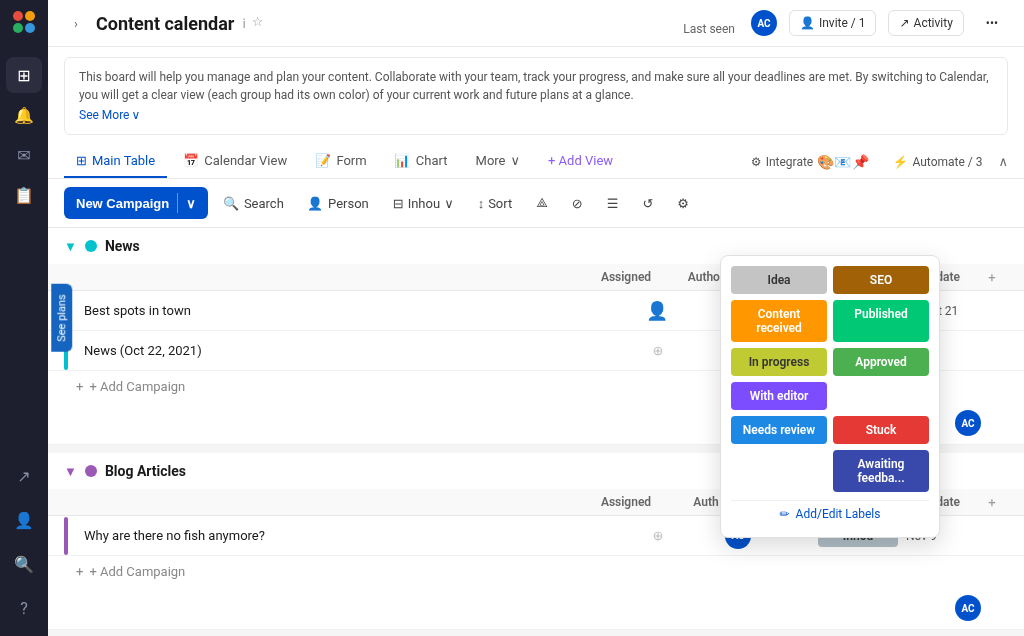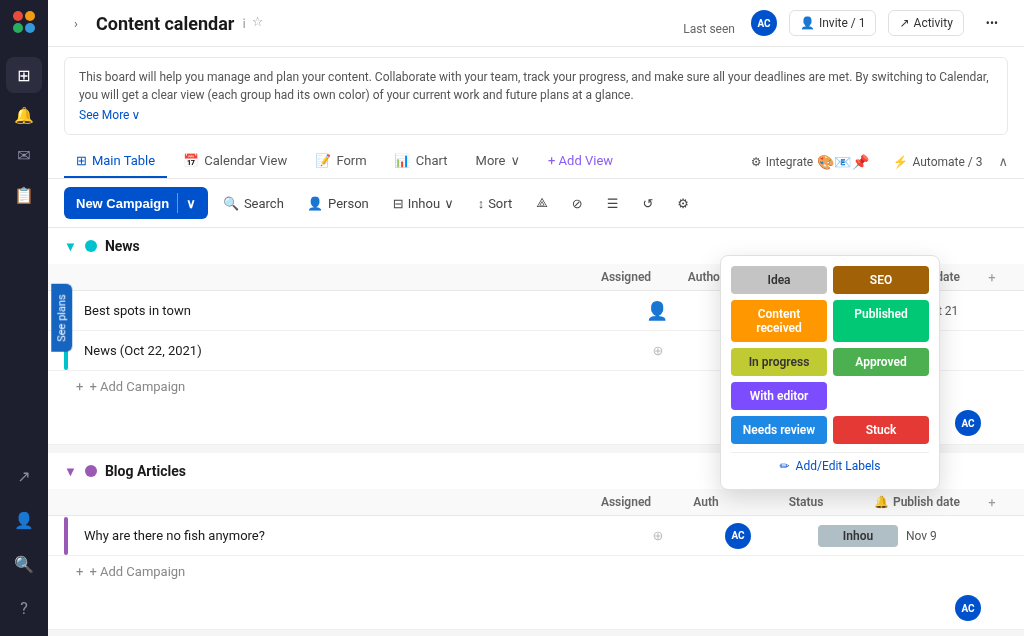--- a/index.html
+++ b/index.html
@@ -664,18 +664,19 @@
   <div class="status-grid">
     <div class="status-option idea">Idea</div>
     <div class="status-option seo">SEO</div>
     <div class="status-option content-received">Content received</div>
     <div class="status-option published">Published</div>
     <div class="status-option in-progress">In progress</div>
     <div class="status-option approved">Approved</div>
     <div class="status-option with-editor">With editor</div>
     <div class="status-option needs-review" style="grid-column: 1;">Needs review</div>
     <div class="status-option stuck">Stuck</div>
+    <div class="status-option awaiting-feedback" style="grid-column: 2;">Awaiting feedba...</div>
   </div>
   <div class="add-edit-labels">
     <span>✏</span>
     <span>Add/Edit Labels</span>
   </div>
 </div>
 
 </body></html>

